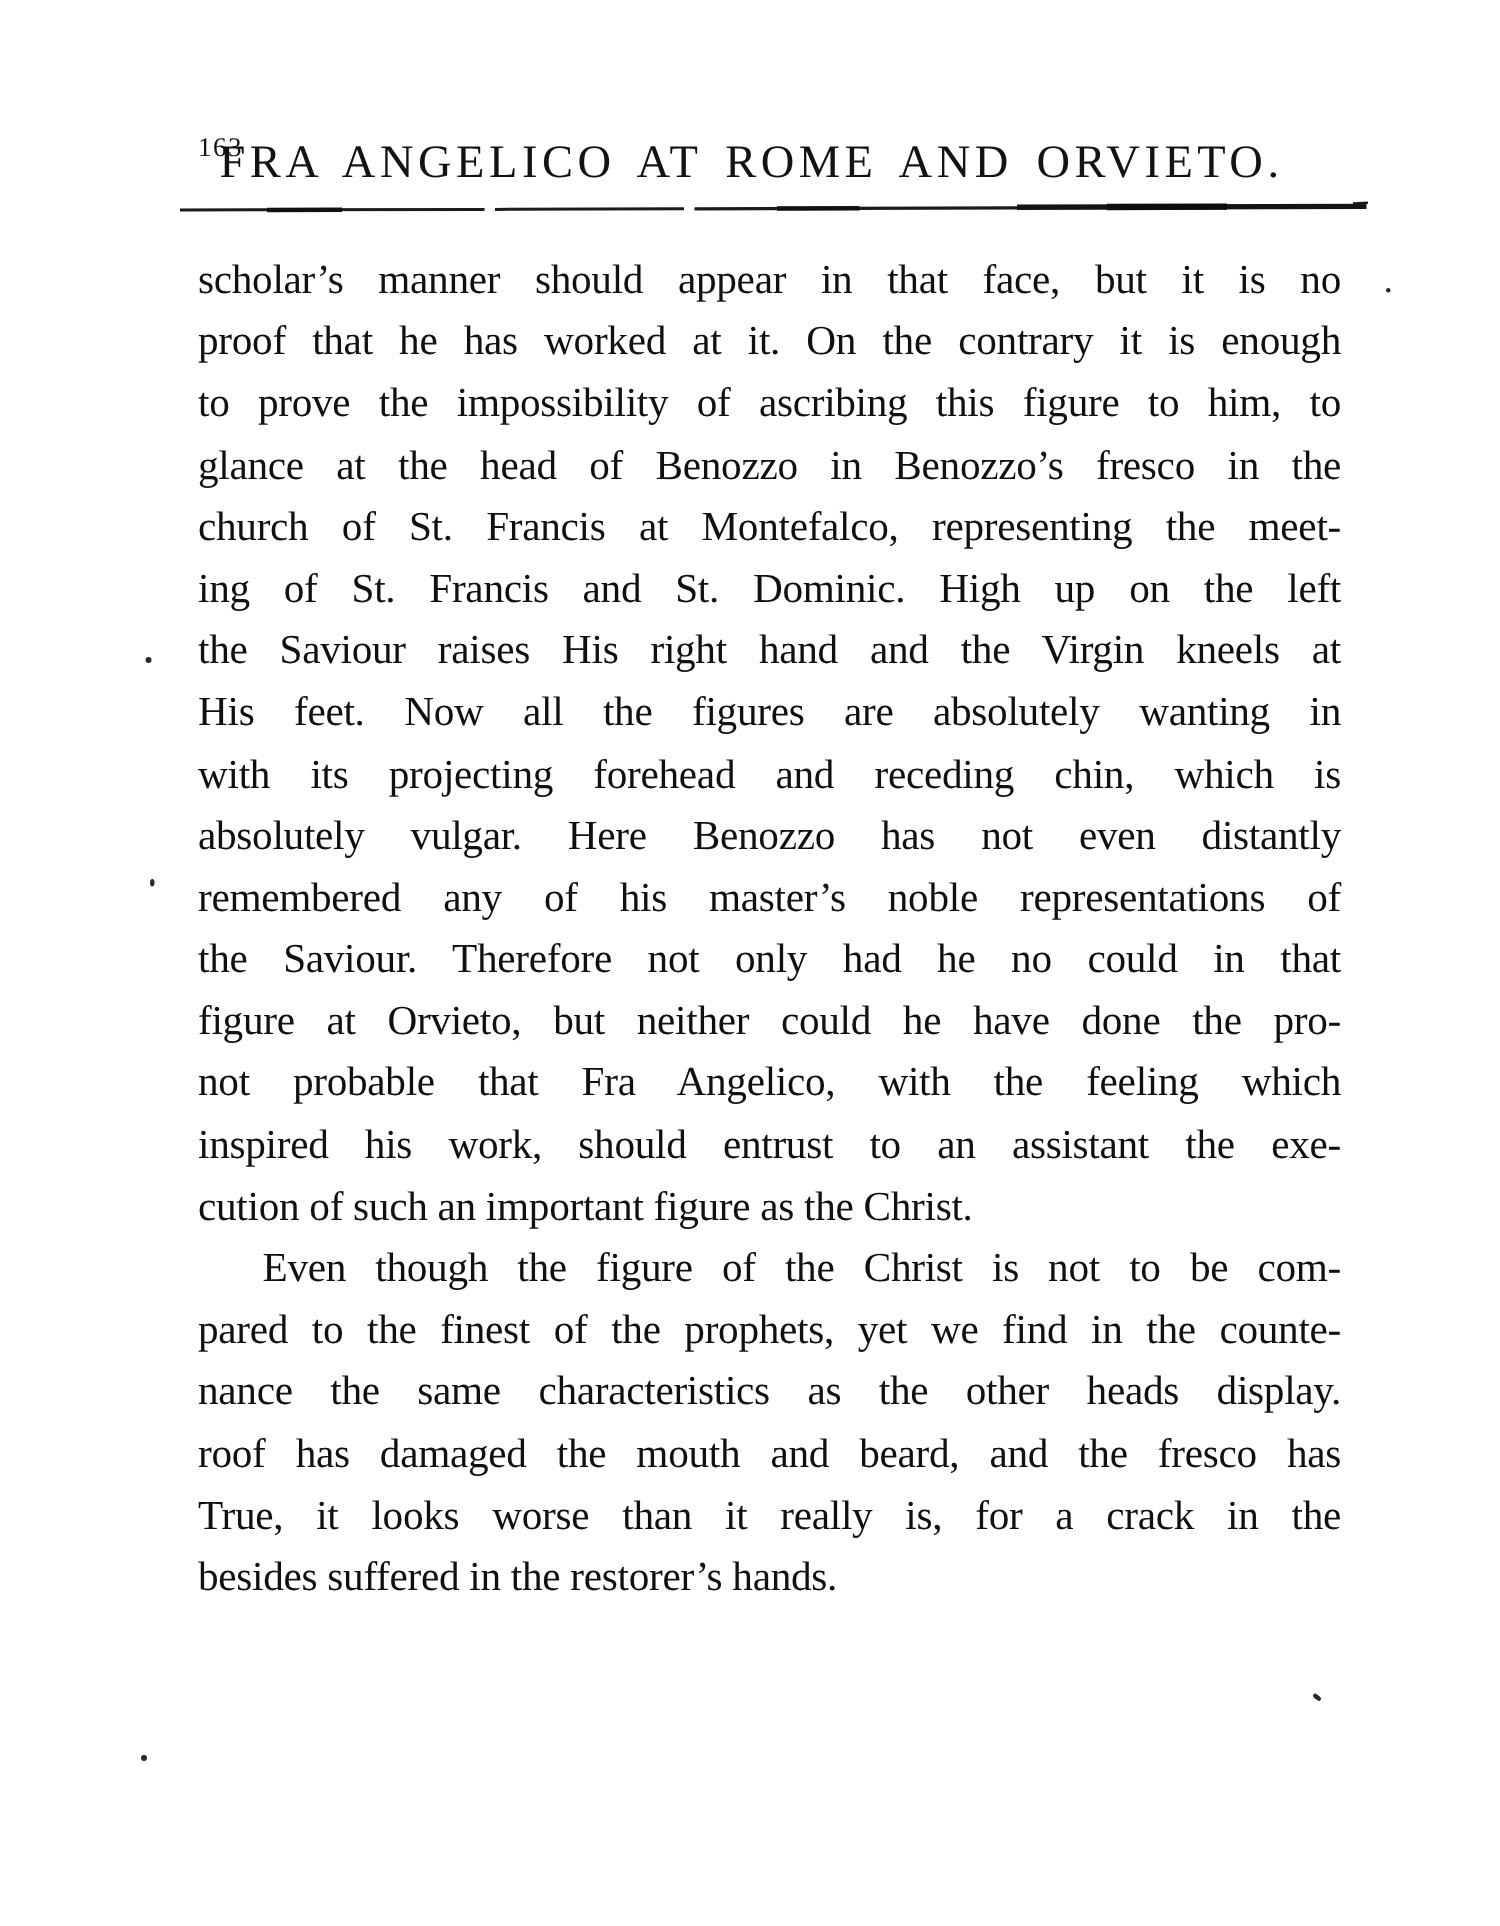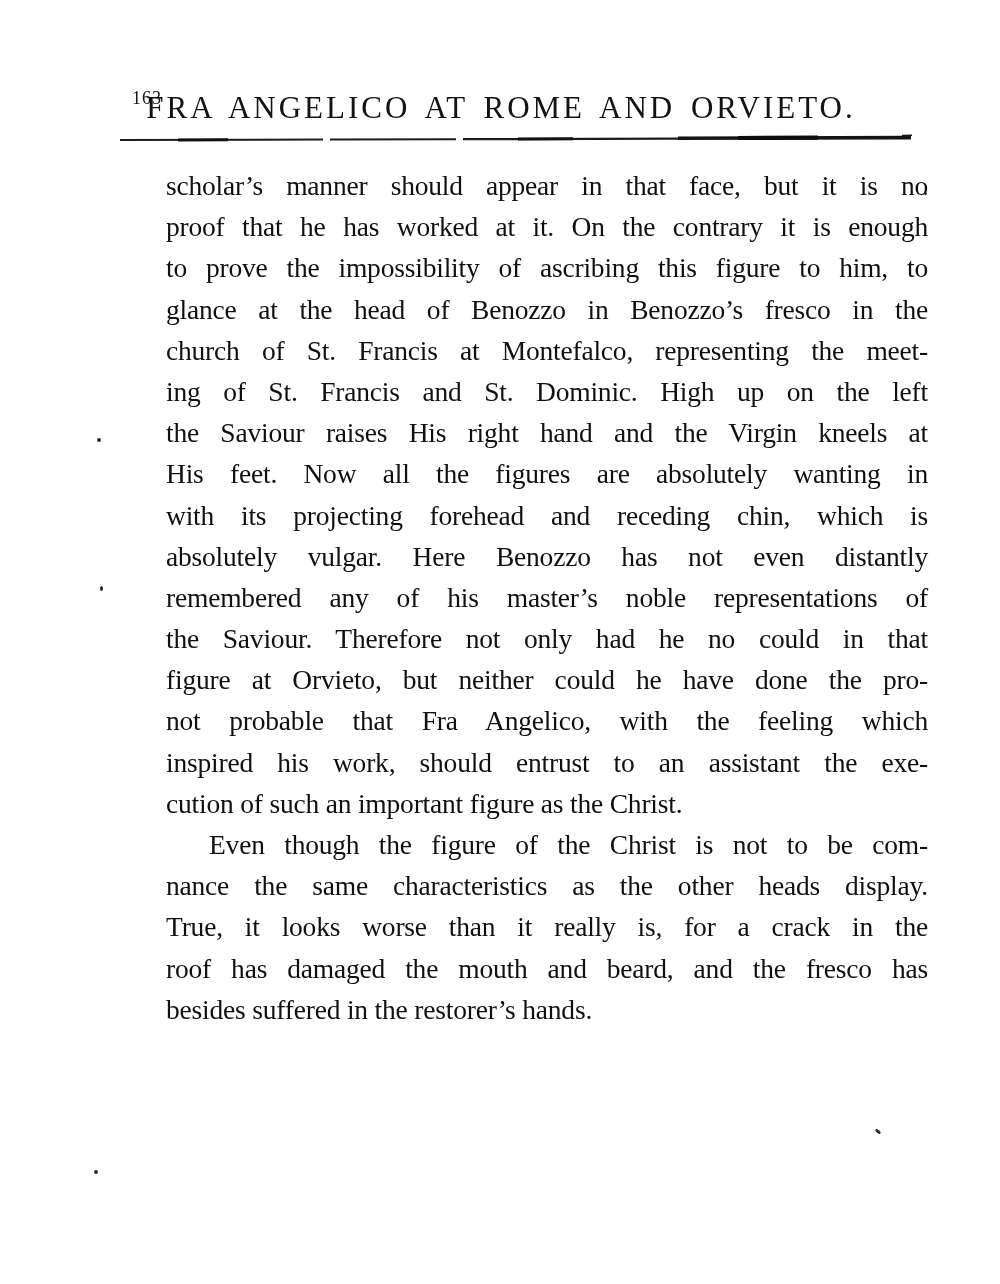--- a/index.html
+++ b/index.html
@@ -50,21 +50,20 @@
   
   .body-text {
     position: absolute;
     left: 132px;
     top: 165px;
     width: 762px;
     font-size: 27.5px;
     line-height: 41.2px;
     letter-spacing: -0.2px;
     color: #101010;
-    margin-left: 34px;
   }
   .tline {
     text-align: justify;
     text-align-last: justify;
     text-justify: inter-word;
     height: 41.2px;
     white-space: nowrap;
   }
   .tline.para-end {
     text-align-last: left;
@@ -115,23 +114,24 @@
     <div class="tline">His feet. Now all the figures are absolutely wanting in</div>
     <div class="tline">with its projecting forehead and receding chin, which is</div>
     <div class="tline">absolutely vulgar. Here Benozzo has not even distantly</div>
     <div class="tline">remembered any of his master’s noble representations of</div>
     <div class="tline">the Saviour. Therefore not only had he no could in that</div>
     <div class="tline">figure at Orvieto, but neither could he have done the pro-</div>
     <div class="tline">not probable that Fra Angelico, with the feeling which</div>
     <div class="tline">inspired his work, should entrust to an assistant the exe-</div>
     <div class="tline para-end">cution of such an important figure as the Christ.</div>
     <div class="tline para-start">Even though the figure of the Christ is not to be com-</div>
+    <div class="tline">pared to the finest of the prophets, yet we find in the counte-</div>
     <div class="tline">nance the same characteristics as the other heads display.</div>
+    <div class="tline">roof has damaged the mouth and beard, and the fresco has</div>
     <div class="tline">True, it looks worse than it really is, for a crack in the</div>
-    <div class="tline">roof has damaged the mouth and beard, and the fresco has</div>
     <div class="tline para-end">besides suffered in the restorer’s hands.</div>
   </main>
 
   <div class="speck s1"></div>
   <div class="speck s2"></div>
   <div class="speck s3"></div>
   <div class="speck s4"></div>
   <div class="speck s5"></div>
 
 </div>

